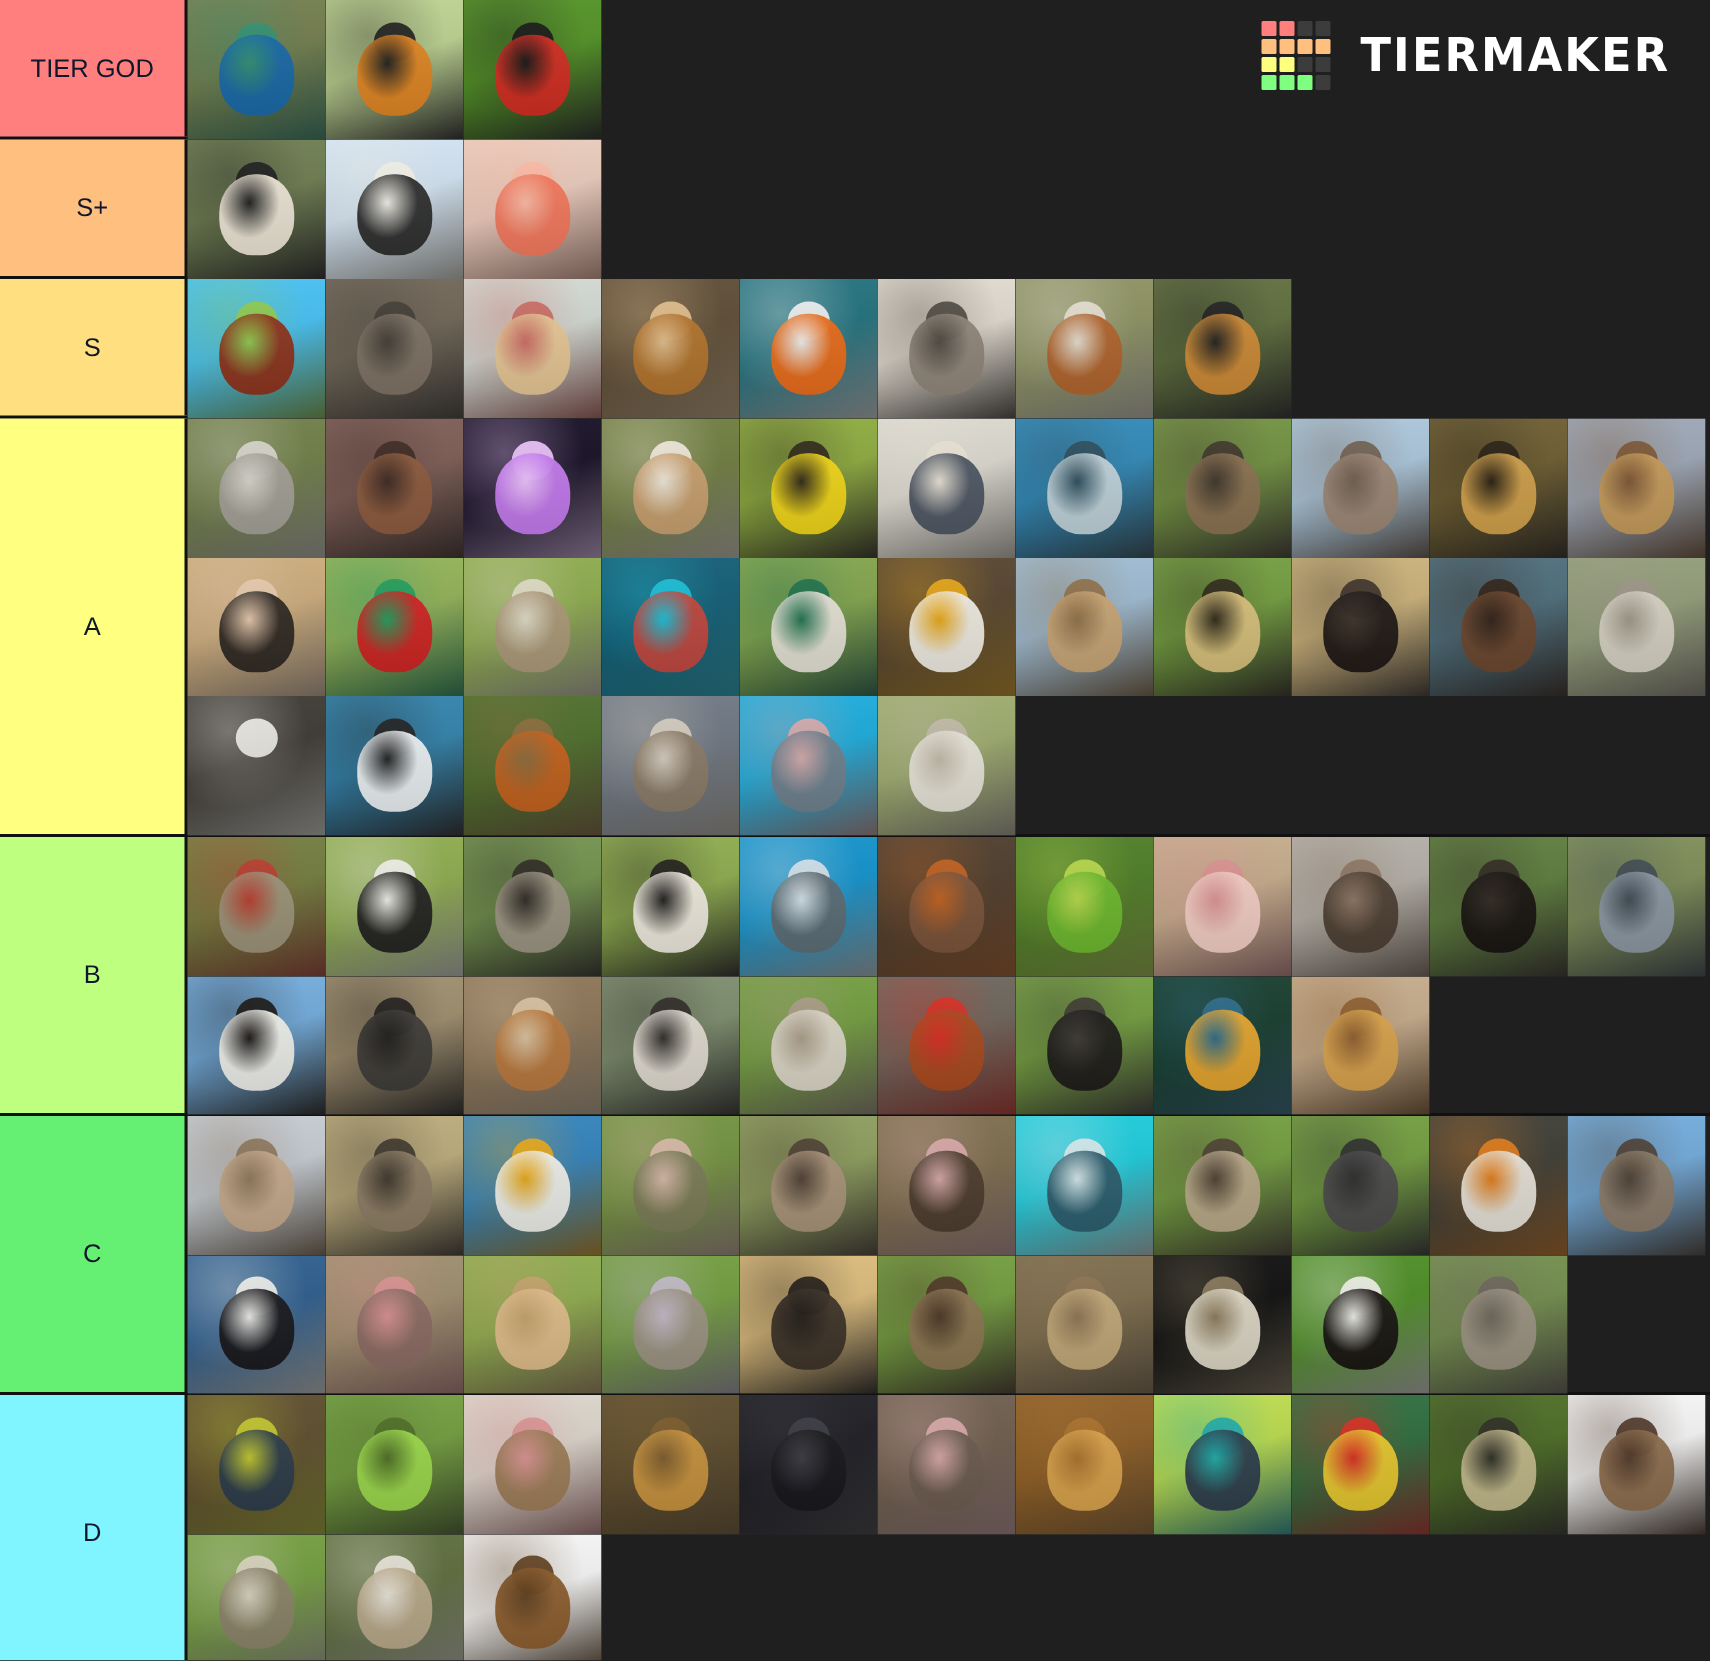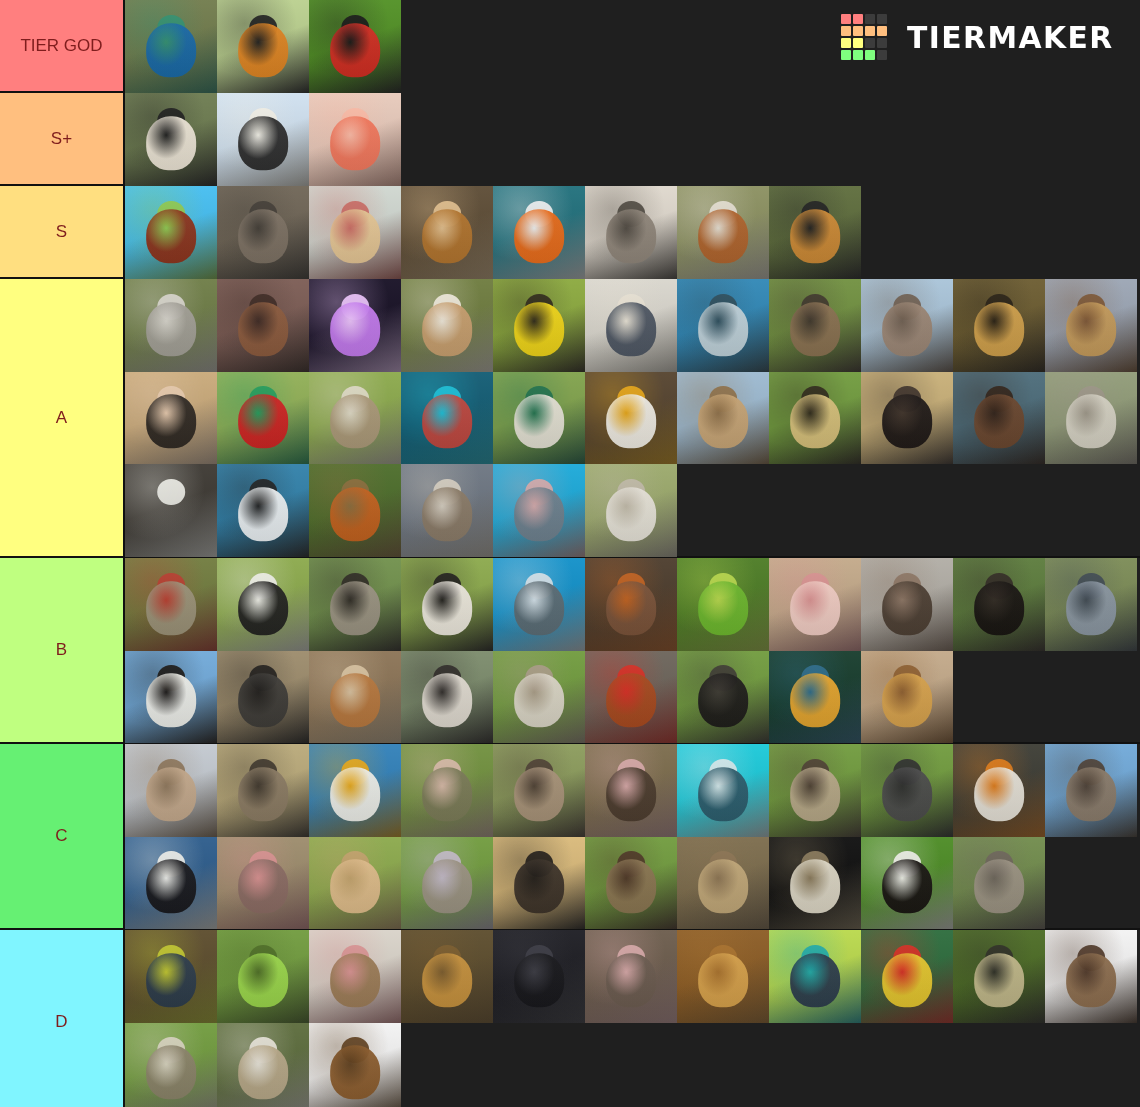--- a/index.html
+++ b/index.html
@@ -53,21 +53,21 @@
     width: 1140px;
   }
   .tier-label {
     width: 125px;
     min-width: 125px;
     flex: 0 0 125px;
     display: flex;
     align-items: center;
     justify-content: center;
     text-align: center;
-    color: #7f1d1d;
+    color: #0f172a;
     font-size: 17px;
     font-family: "Liberation Sans", sans-serif;
     padding: 4px;
     border-right: 2px solid #111111;
     word-break: break-word;
     line-height: 1.15;
   }
   .tier-items {
     flex: 1 1 auto;
     display: flex;

